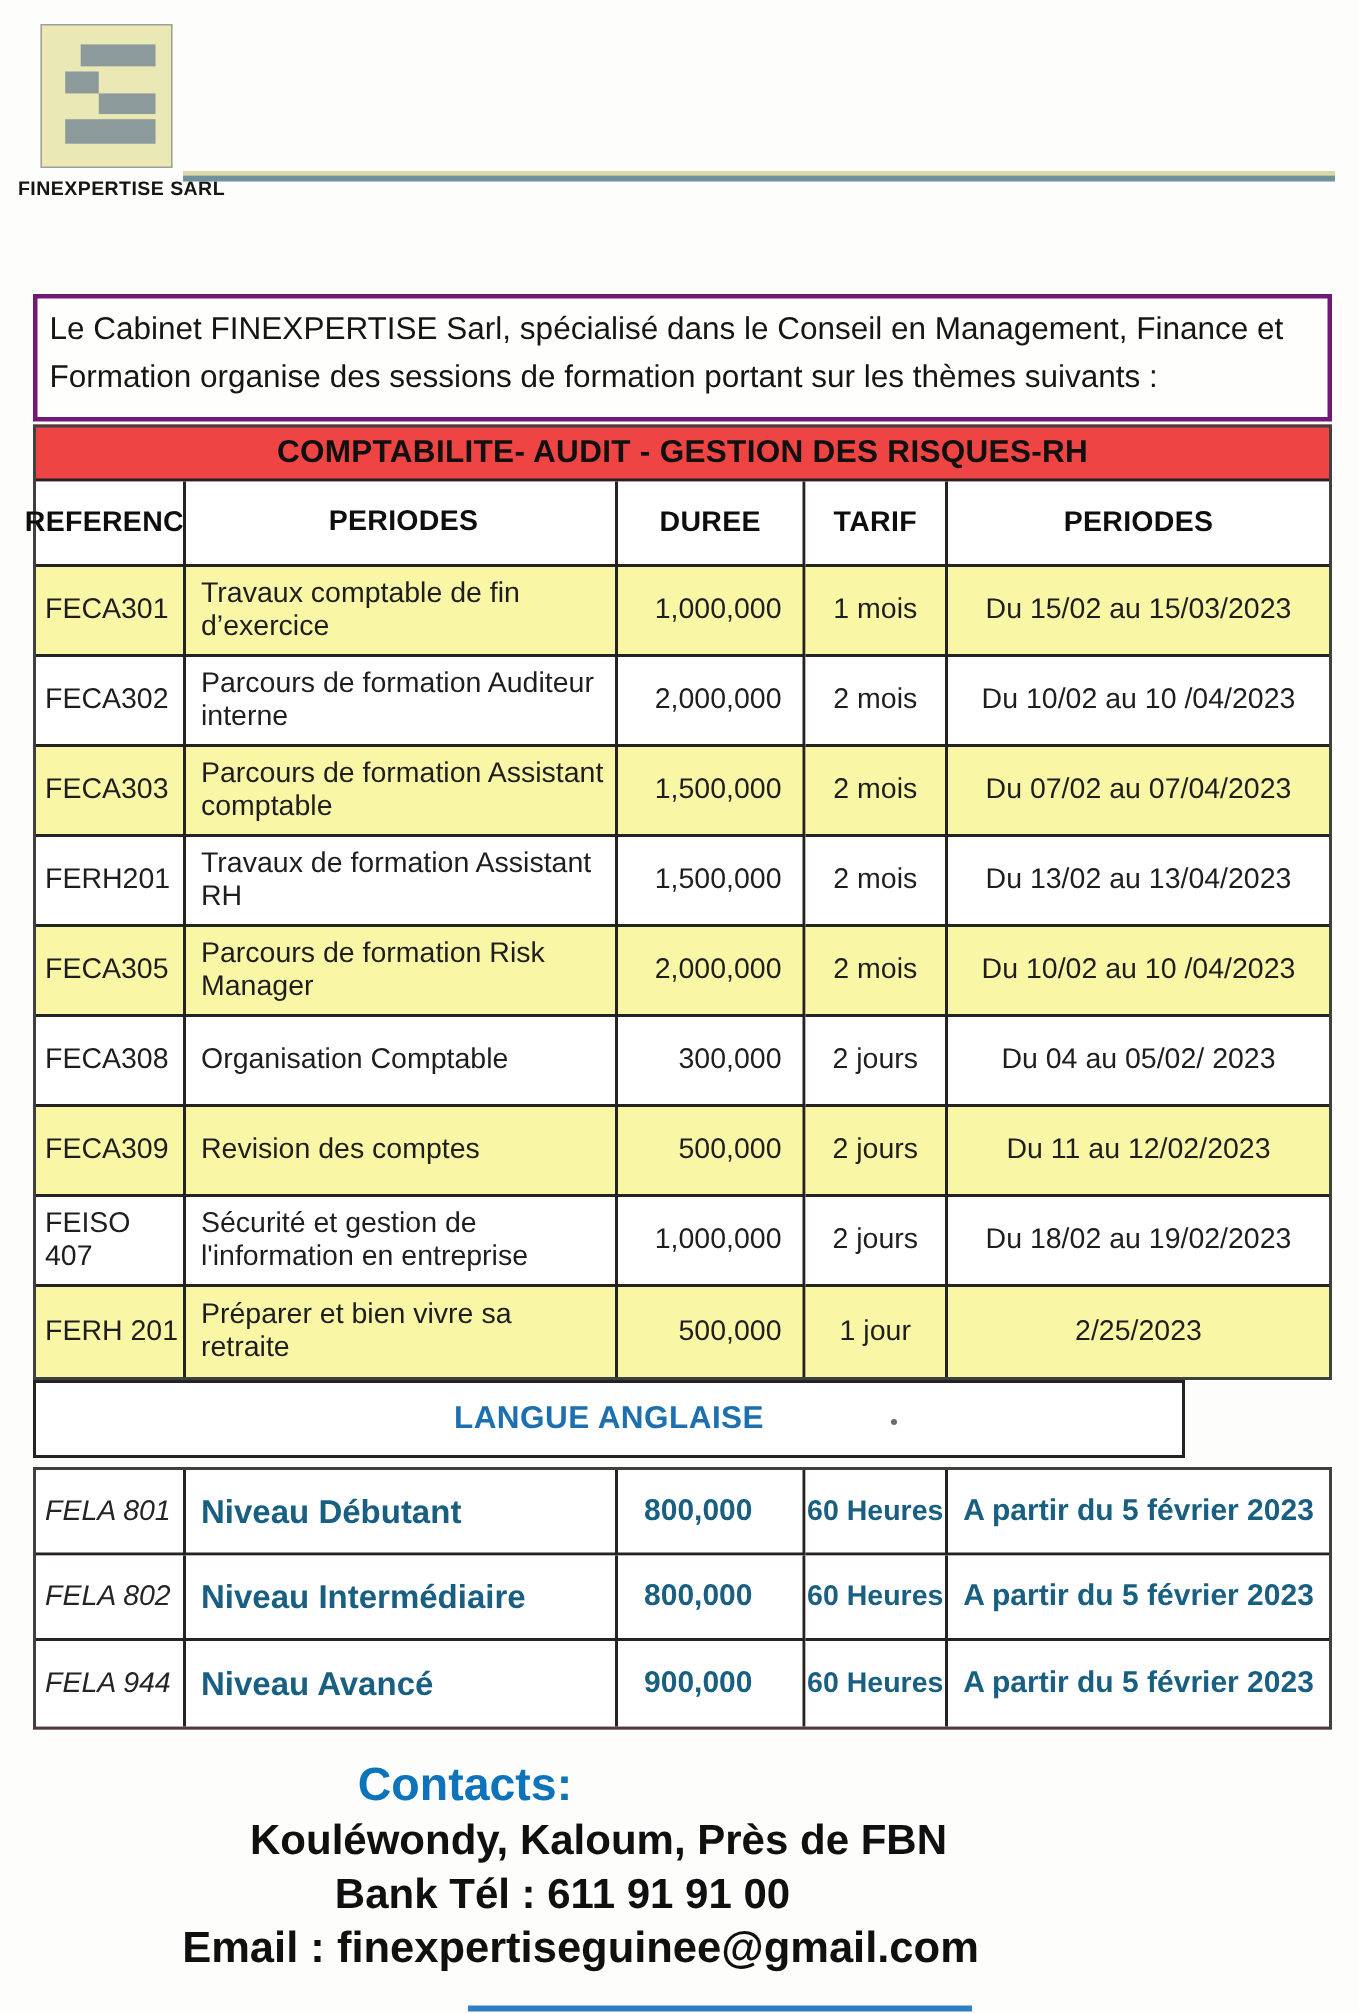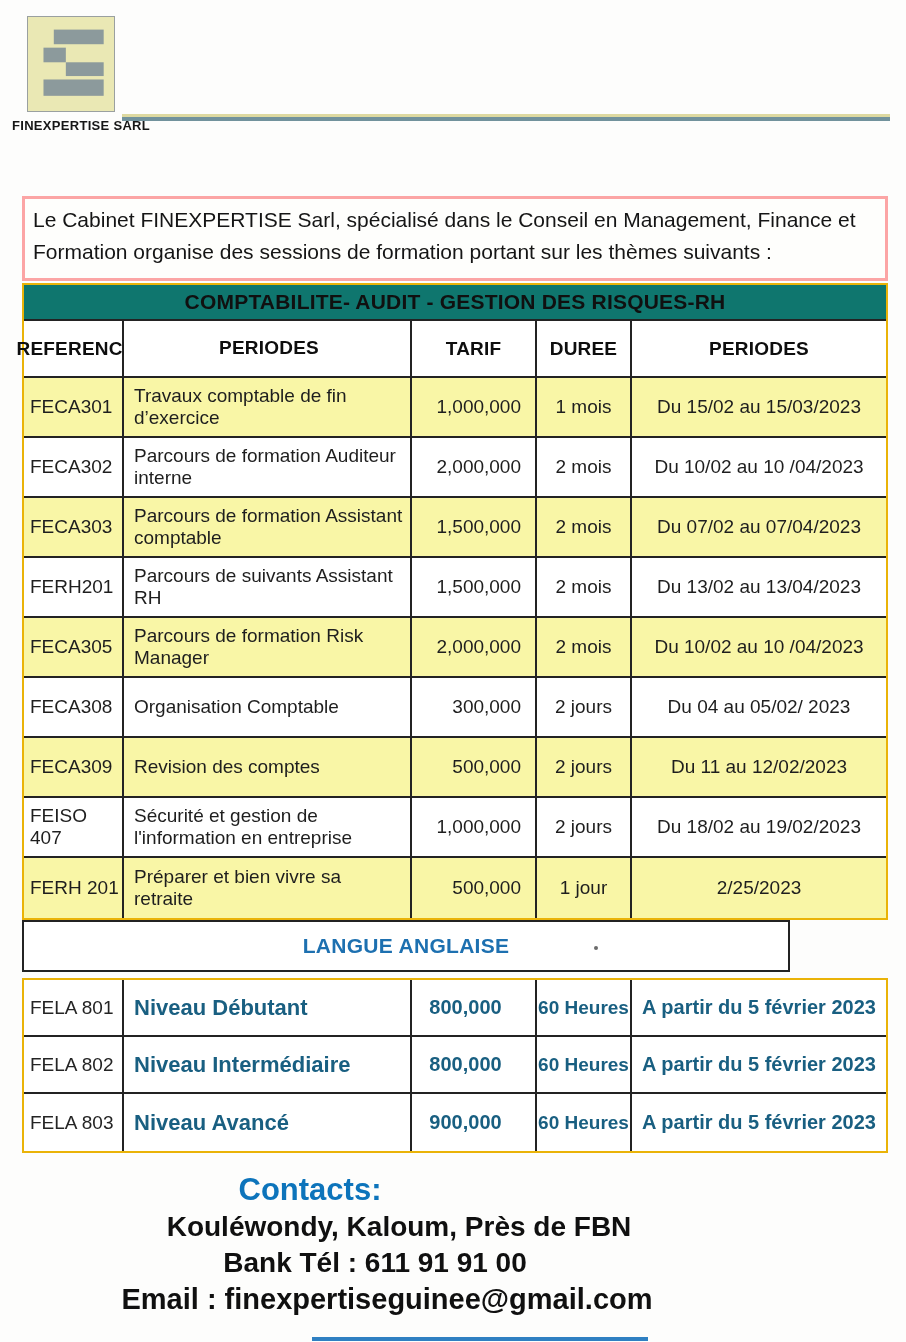--- a/index.html
+++ b/index.html
@@ -12,25 +12,25 @@
               border:1px solid #9aa0a0; background:#eae8b4; }
   .logo-box svg { display:block; width:100%; height:100%; }
   .logo-caption { position:absolute; left:12px; top:118px; width:160px;
                   font-size:13px; font-weight:bold; letter-spacing:0.3px; color:#161616; }
   .brand-rule { position:absolute; left:122px; top:114px; width:768px; height:7px; }
   .brand-rule .y { height:3px; background:#ddd9a0; }
   .brand-rule .t { height:4px; background:#71929c; }
 
   
   .intro-box { position:absolute; left:22px; top:196px; width:866px; height:85px;
-               border:3px solid #fca5a5; padding:5px 10px 5px 8px;
+               border:3px solid #701a75; padding:5px 10px 5px 8px;
                font-size:21px; line-height:1.52; color:#151515; background:#fefefc; }
 
   
-  .tbl { position:absolute; left:22px; width:866px; border:2px solid #eab308; background:#0f766e; }
+  .tbl { position:absolute; left:22px; width:866px; border:2px solid #404040; background:#ef4444; }
   .tbl-main { top:283px; }
   .section-title { height:36px; border-bottom:2px solid #232323; display:flex;
                    align-items:center; justify-content:center;
                    font-size:21px; font-weight:bold; color:#101010; letter-spacing:0.2px; }
   .tr { display:grid; grid-template-columns:100px 288px 125px 95px 1fr; }
   .td { border-right:2px solid #232323; border-bottom:2px solid #232323;
         display:flex; align-items:center; background:#fff; }
   .tr .td:last-child { border-right:none; }
   .tr:last-child .td { border-bottom:none; }
 
@@ -53,21 +53,21 @@
                border:2px solid #232323; display:flex; align-items:center; justify-content:center;
                font-size:21px; font-weight:bold; color:#1d70b0; letter-spacing:0.3px; background:#fff; }
   .artifact-dot { position:absolute; left:594px; top:946px; width:4px; height:4px;
                   background:#6b6b6b; border-radius:50%; }
   .tbl-eng { top:978px; }
   .tbl-eng .tr.data .td { min-height:57px; }
   .tbl-eng .td.c-form { font-size:22px; font-weight:bold; color:#195f81; }
   .tbl-eng .td.c-tarif{ justify-content:center; padding-right:16px; font-weight:bold; color:#195f81; font-size:20px; }
   .tbl-eng .td.c-duree{ font-weight:bold; color:#195f81; font-size:19px; }
   .tbl-eng .td.c-per  { font-weight:bold; color:#195f81; font-size:20px; }
-  .tbl-eng .td.c-ref  { color:#242424; }
+  .tbl-eng .td.c-ref  { color:#242424;font-style:italic; }
 
   
   .contacts { position:absolute; left:0; top:1172px; width:770px; text-align:center; }
   .contacts .line { font-weight:bold; }
   .c-title  { font-size:31px; color:#0d74bb; transform:translateX(-75px); margin-bottom:3px; }
   .c-addr   { font-size:28px; color:#101010; transform:translateX(14px); margin-bottom:4px; }
   .c-phone  { font-size:28px; color:#101010; transform:translateX(-10px); margin-bottom:4px; }
   .c-email  { font-size:29px; color:#101010; transform:translateX(2px); }
 
   .bottom-rule { position:absolute; left:312px; top:1337px; width:336px; height:4px; background:#2f80c2; }
@@ -92,22 +92,22 @@
       <div class="t"></div>
   </div>
 
   <div class="intro-box">Le Cabinet FINEXPERTISE Sarl, spécialisé dans le Conseil en Management,  Finance et Formation organise des sessions de formation portant sur les thèmes suivants :</div>
 
   <div class="tbl tbl-main">
     <div class="section-title">COMPTABILITE- AUDIT - GESTION DES RISQUES-RH</div>
     <div class="tr head">
       <div class="td c-ref">REFERENCE</div>
       <div class="td c-form" style="justify-content:center;">PERIODES</div>
+      <div class="td c-duree">DUREE</div>
       <div class="td c-tarif" style="justify-content:center;padding-right:0;">TARIF</div>
-      <div class="td c-duree">DUREE</div>
       <div class="td c-per">PERIODES</div>
     </div>
     <div id="main-rows">
         <div class="tr data hl">
     <div class="td c-ref">FECA301</div>
     <div class="td c-form">Travaux comptable de fin d’exercice</div>
     <div class="td c-tarif">1,000,000</div>
     <div class="td c-duree">1 mois</div>
     <div class="td c-per">Du 15/02  au 15/03/2023</div>
   </div>
@@ -120,21 +120,21 @@
   </div>
         <div class="tr data hl">
     <div class="td c-ref">FECA303</div>
     <div class="td c-form">Parcours de formation Assistant comptable</div>
     <div class="td c-tarif">1,500,000</div>
     <div class="td c-duree">2 mois</div>
     <div class="td c-per">Du 07/02 au 07/04/2023</div>
   </div>
         <div class="tr data">
     <div class="td c-ref">FERH201</div>
-    <div class="td c-form">Parcours de suivants Assistant RH</div>
+    <div class="td c-form">Travaux de formation Assistant RH</div>
     <div class="td c-tarif">1,500,000</div>
     <div class="td c-duree">2 mois</div>
     <div class="td c-per">Du 13/02 au 13/04/2023</div>
   </div>
         <div class="tr data hl">
     <div class="td c-ref">FECA305</div>
     <div class="td c-form">Parcours de formation  Risk Manager</div>
     <div class="td c-tarif">2,000,000</div>
     <div class="td c-duree">2 mois</div>
     <div class="td c-per">Du 10/02 au 10 /04/2023</div>
@@ -183,21 +183,21 @@
     <div class="td c-per">A partir du 5 février 2023</div>
   </div>
         <div class="tr data">
     <div class="td c-ref">FELA 802</div>
     <div class="td c-form">Niveau Intermédiaire</div>
     <div class="td c-tarif">800,000</div>
     <div class="td c-duree">60 Heures</div>
     <div class="td c-per">A partir du 5 février 2023</div>
   </div>
         <div class="tr data">
-    <div class="td c-ref">FELA 803</div>
+    <div class="td c-ref">FELA 944</div>
     <div class="td c-form">Niveau Avancé</div>
     <div class="td c-tarif">900,000</div>
     <div class="td c-duree">60 Heures</div>
     <div class="td c-per">A partir du 5 février 2023</div>
   </div>
       </div>
   </div>
 
   <div class="contacts">
     <div class="line c-title">Contacts:</div>

